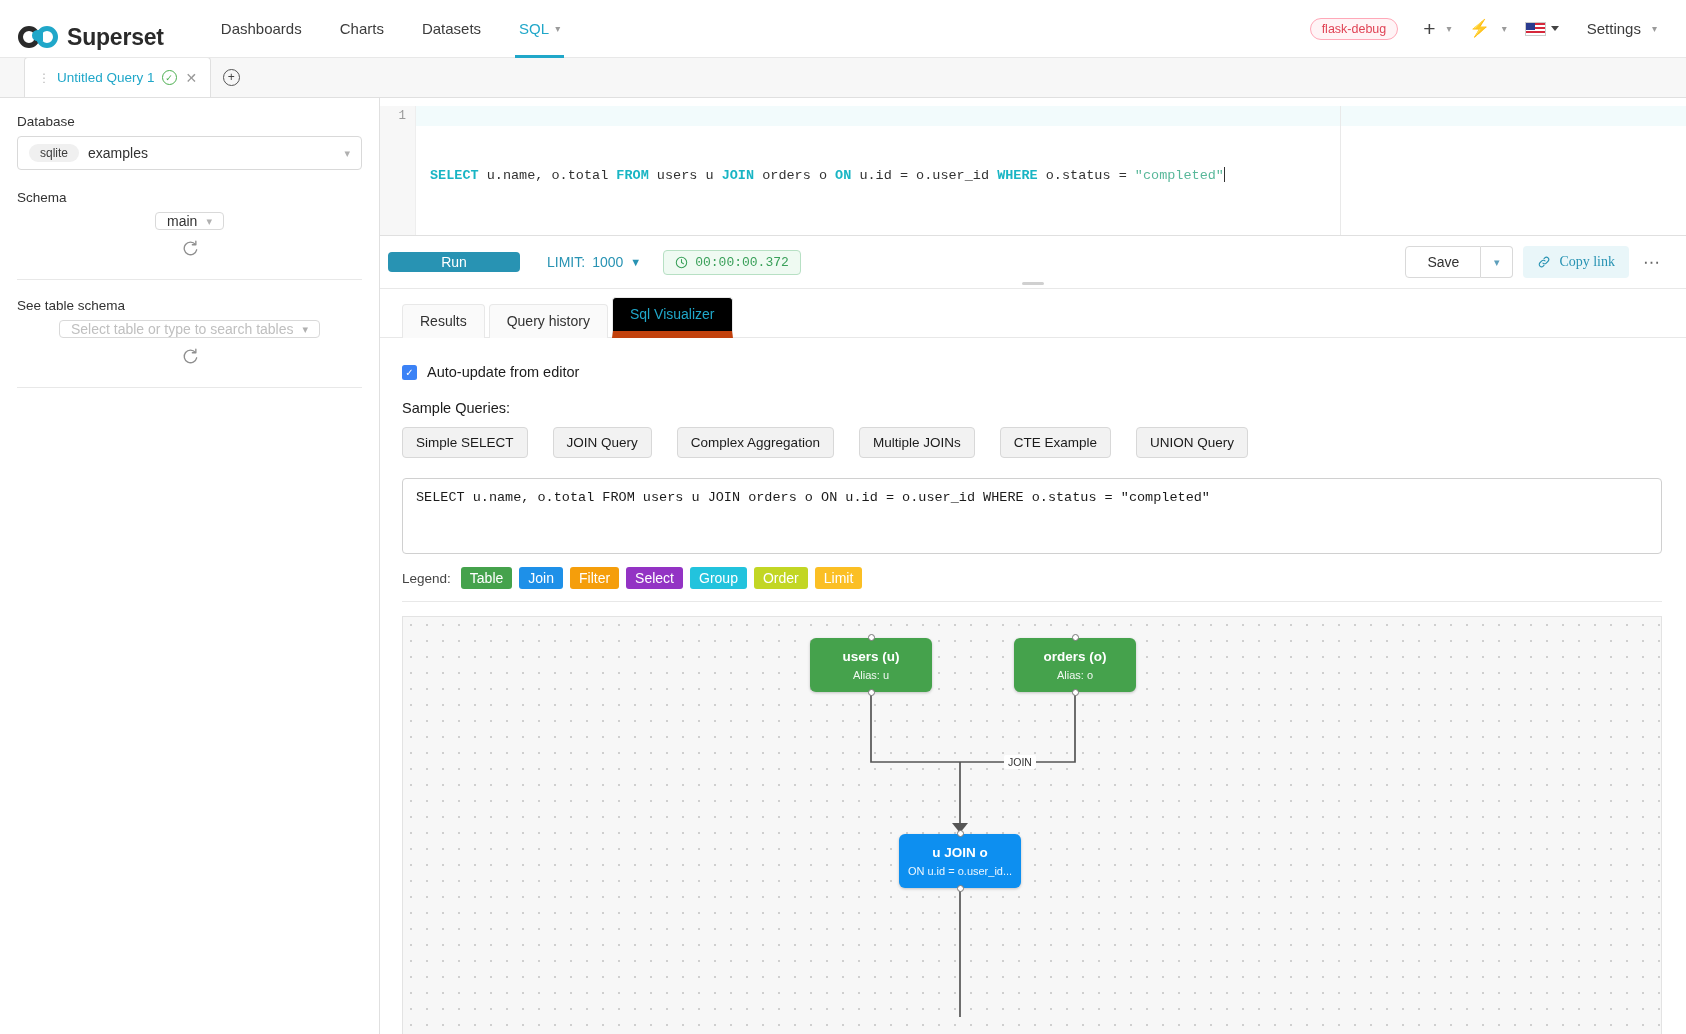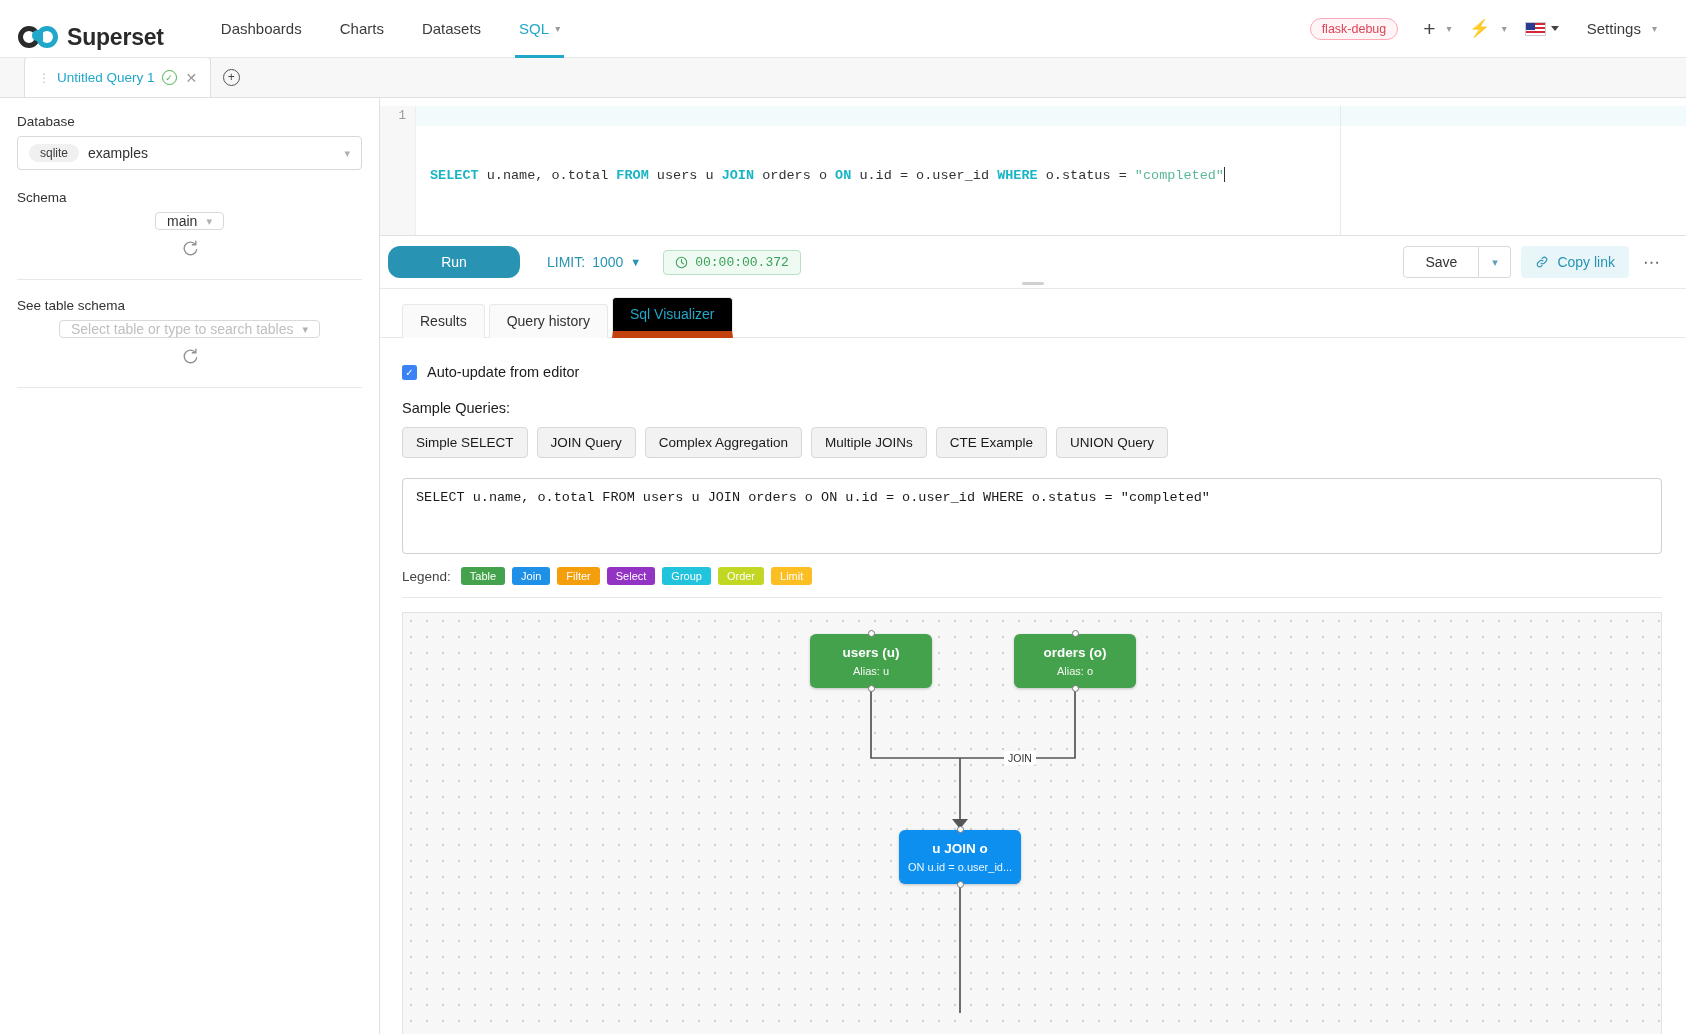--- a/index.html
+++ b/index.html
@@ -139,22 +139,22 @@
     display:inline-block; width:1px; height:15px; background:#333; vertical-align:-3px;
   }
   .ace-active-line{ position:absolute; left:0; right:0; top:0; height:20px; background:#f2fbfc;}
   .vline { position:absolute; top:8px; bottom:0; width:1px; background:#e9e9e9; }
 
   .toolbar {
     height: 53px; display: flex; align-items: center; padding: 0 22px 0 8px;
     background: #fff; border-bottom:1px solid #e8e8e8;
   }
   .run-btn {
-    width: 132px; height: 32px; background: #2893b3; color: #fff; border: none;
-    border-radius: 12px; font-size: 14px; cursor: pointer; font-family: inherit;
+    width: 132px; height: 20px; background: #2893b3; color: #fff; border: none;
+    border-radius: 4px; font-size: 14px; cursor: pointer; font-family: inherit;
   }
   .limit {
     color: #2893b3; font-size: 14px; margin-left: 27px; display: flex; gap: 7px;
     align-items: center; cursor: pointer;
   }
   .limit b { font-weight: normal; }
   .timer {
     margin-left: 22px; border: 1px solid #b7e0c4; background: #effaf2; color: #3aa05a;
     border-radius: 4px; font-size: 13px; padding: 4px 11px; display: flex; gap: 7px;
     align-items: center; font-family: "Liberation Mono", monospace;
@@ -167,21 +167,21 @@
     font-family: inherit;
   }
   .save-caret {
     height: 32px; width: 32px; border: 1px solid #d9d9d9; border-left: none;
     border-radius: 0 4px 4px 0; background: #fff; display: flex; align-items: center;
     justify-content: center; color: #5d9fbb; font-size: 11px; cursor: pointer;
   }
   .copy-link {
     height: 32px; padding: 0 14px; background: #e9f6f9; color: #2893b3; border: none;
     border-radius: 4px; font-size: 14px; display: flex; align-items: center; gap: 8px;
-    cursor: pointer; font-family: Liberation Sans, sans-serif;
+    cursor: pointer; font-family: Liberation Serif, serif;
   }
   .ellipsis { color: #666; font-size: 17px; cursor: pointer; padding: 0 4px;}
 
   .drag-handle-wrap{ height:0; position:relative; }
   .drag-handle{
     position:absolute; left:50%; transform:translateX(-50%); top:-7px;
     width:22px;height:3px;background:#d0d0d0;border-radius:2px;
   }
 
   
@@ -203,35 +203,35 @@
   }
   .viz-title { font-size: 21px; font-weight: bold; color: #1b1b1b; margin: 0 0 22px 0; }
   .auto-row { display: flex; align-items: center; gap: 10px; margin-bottom: 20px; }
   .cbx {
     width: 15px; height: 15px; background: #3b82f6; border-radius: 2.5px;
     display:flex;align-items:center;justify-content:center;color:#fff;font-size:10px;
     cursor:pointer;
   }
   .auto-label { font-size: 14.5px; color: #1b1b1b; }
   .samples-label { font-size: 14.5px; color: #1b1b1b; margin-bottom: 11px; }
-  .sample-row { display: flex; gap: 9px; margin-bottom: 20px; flex-wrap: wrap; }
+  .sample-row { display: flex; gap: 25px; margin-bottom: 20px; flex-wrap: wrap; }
   .sample-btn {
     background: #f2f2f2; border: 1px solid #d8d8d8; border-radius: 4px;
     padding: 7px 13px; font-size: 13.5px; cursor: pointer; color:#1b1b1b;
     font-family: inherit;
   }
   .sql-area {
     width: 100%; height: 76px; border: 1px solid #d0d0d0; border-radius: 4px;
     padding: 11px 13px; font-family: "Liberation Mono", monospace; font-size: 13.5px;
     resize: none; color: #1b1b1b; background:#fff; outline:none;
   }
   .legend-row { display: flex; align-items: center; gap: 7px; margin: 13px 0 12px; }
   .legend-label { font-size: 13.5px; color: #444; margin-right: 3px; }
   .chip {
-    color: #fff; font-size: 11px; padding: 3px 9px; border-radius: 3px;
+    color: #fff; font-size: 14px; padding: 3px 9px; border-radius: 3px;
     font-weight: normal;
   }
   .hr { height:1px; background:#e8e8e8; margin-bottom: 14px;}
 
   
   .canvas {
     flex:1; border: 1px solid #e3e3e3; border-bottom:none; background: #f7f7f7;
     background-image: radial-gradient(#cfcfcf 1px, transparent 1.1px);
     background-size: 16px 16px; position: relative; overflow: hidden; padding-left: 16px;
   }

